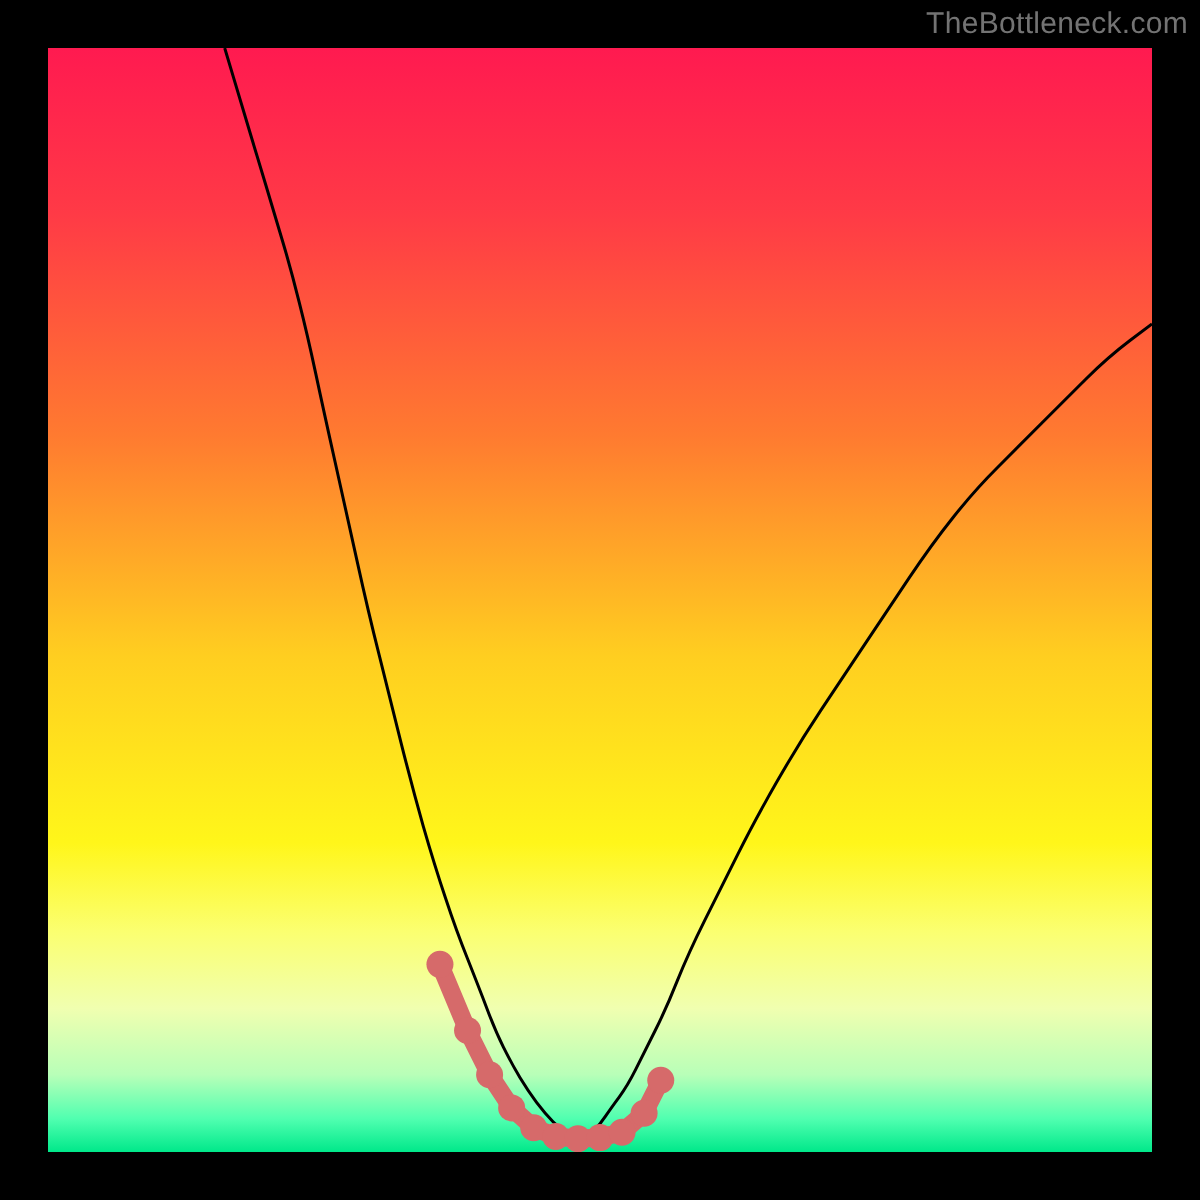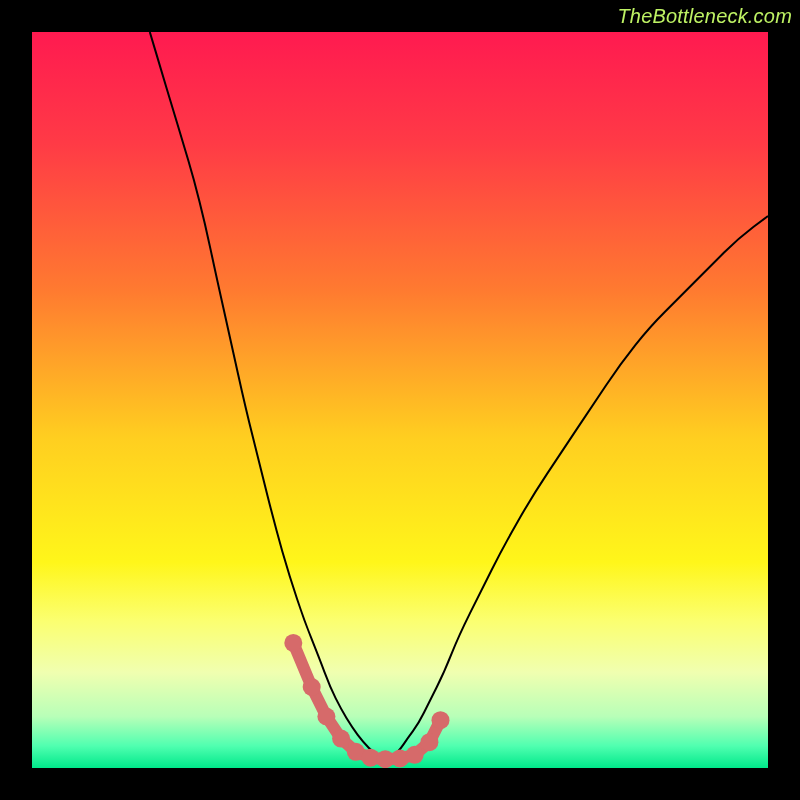--- a/index.html
+++ b/index.html
@@ -24,24 +24,23 @@
     top: 0;
     width: 736px;
     height: 736px;
   }
   .watermark {
     position: absolute;
     top: 5px;
     right: 8px;
     font-family: Arial, Helvetica, sans-serif;
     font-size: 20px;
-    color: #bef264;
+    color: #737373;
     font-weight: 500;
     letter-spacing: 0.2px;
-    font-style: italic;
   }
   svg.overlay {
     position: absolute;
     left: 32px;
     top: 32px;
     width: 736px;
     height: 736px;
   }
 </style>
 </head>

